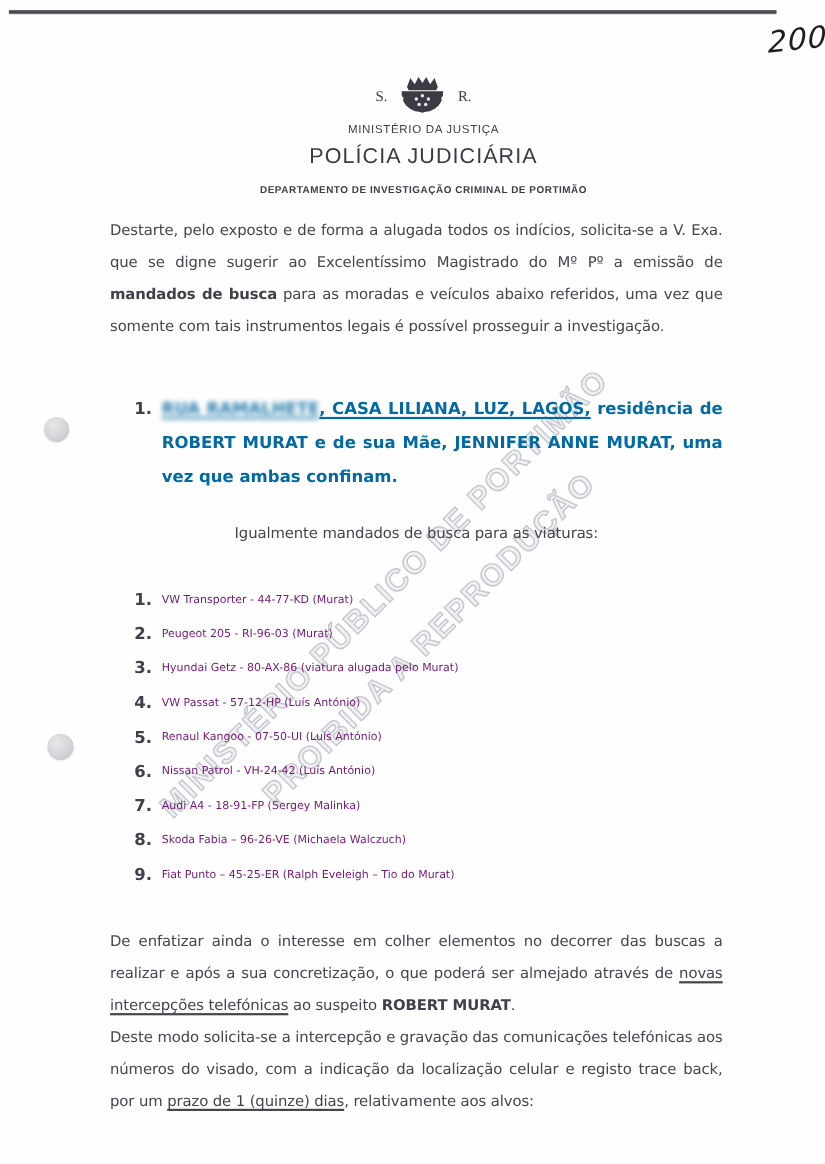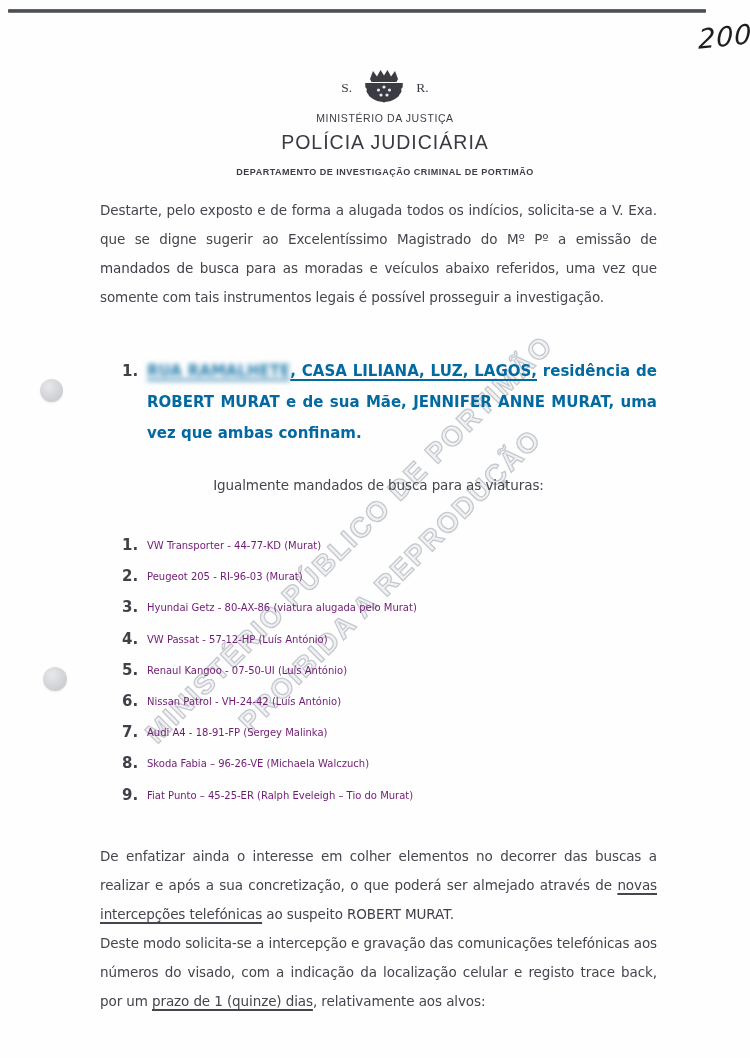--- a/index.html
+++ b/index.html
@@ -81,21 +81,21 @@
     font-size:9px; letter-spacing:0.5px; color:#3d3d46;
   }
 
   
   .content { position:absolute; z-index:2; }
   .para {
     font-size:13.5px; line-height:29px; letter-spacing:-0.1px;
     text-align:justify; color:#45454e;
   }
   .p1 { left:100px; top:196px; width:557px; }
-  b, .bold { font-weight:normal; color:#40404a;margin-top:16px; }
+  b, .bold { font-weight:bold; color:#40404a;margin-top:16px; }
 
   .item1 { left:122px; top:356px; width:535px; display:flex; }
   .item1 .num {
     width:25px; flex:0 0 25px;
     font-weight:bold; font-size:15px; line-height:31px; color:#40404a;
   }
   .item1 .txt {
     flex:1; font-weight:bold; font-size:15px; line-height:31px;
     text-align:justify; color:#0369a1;
   }

